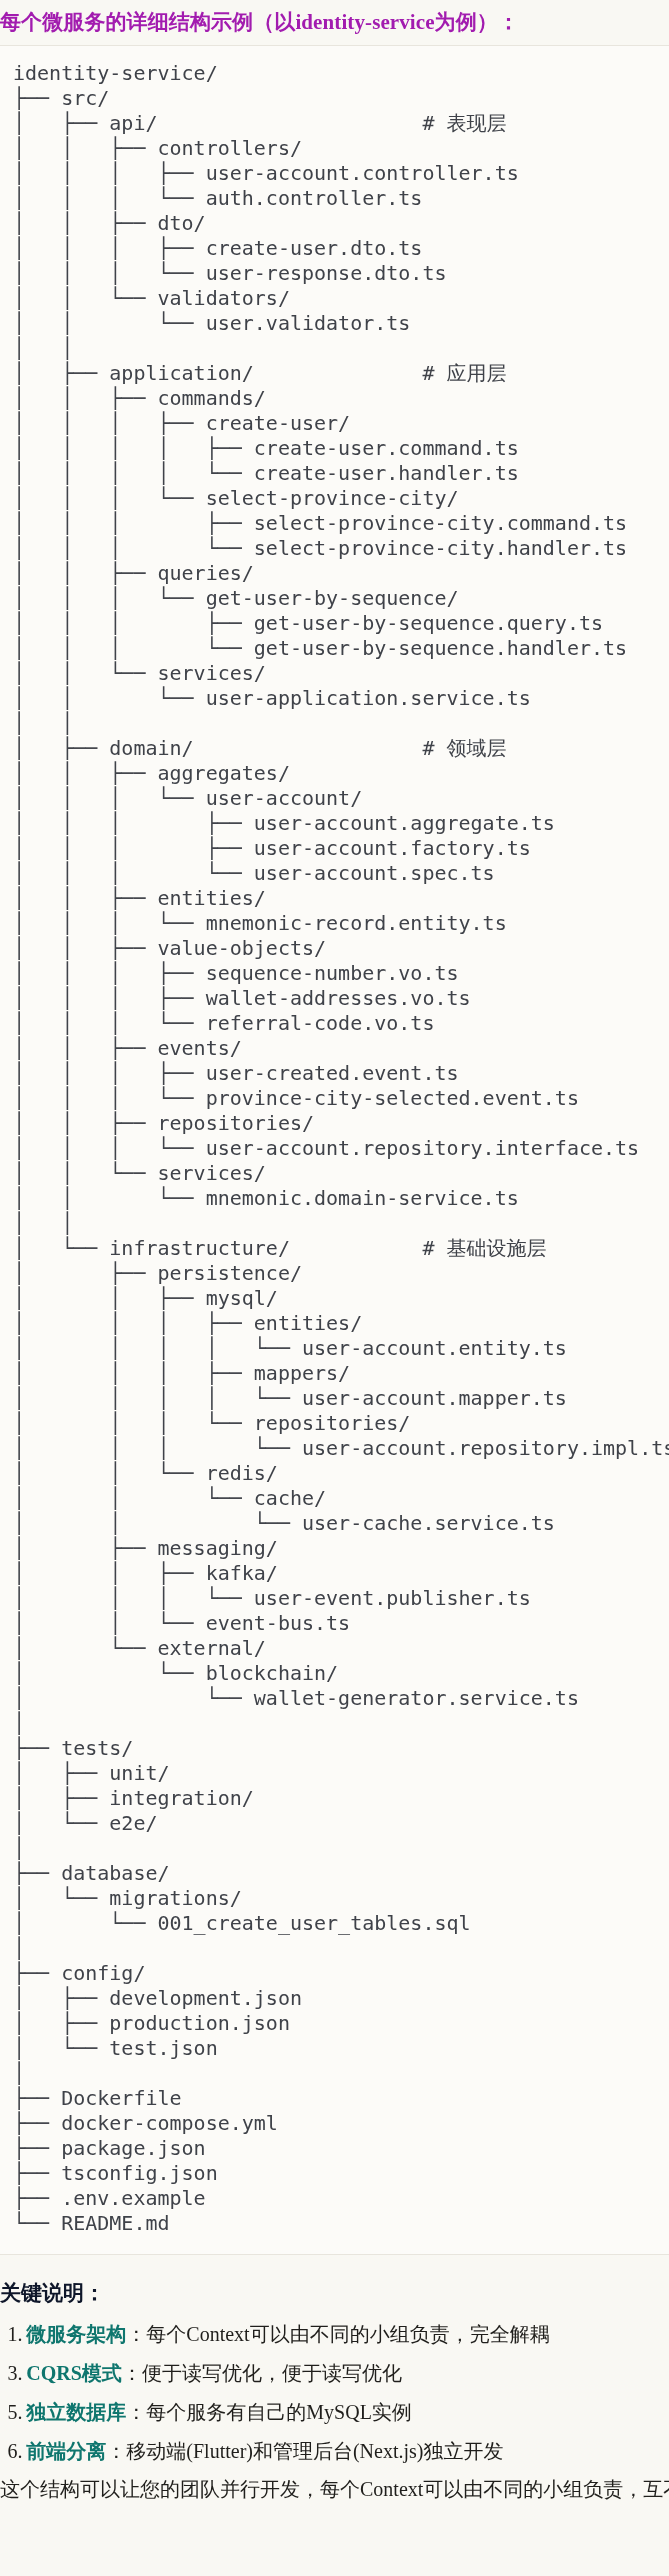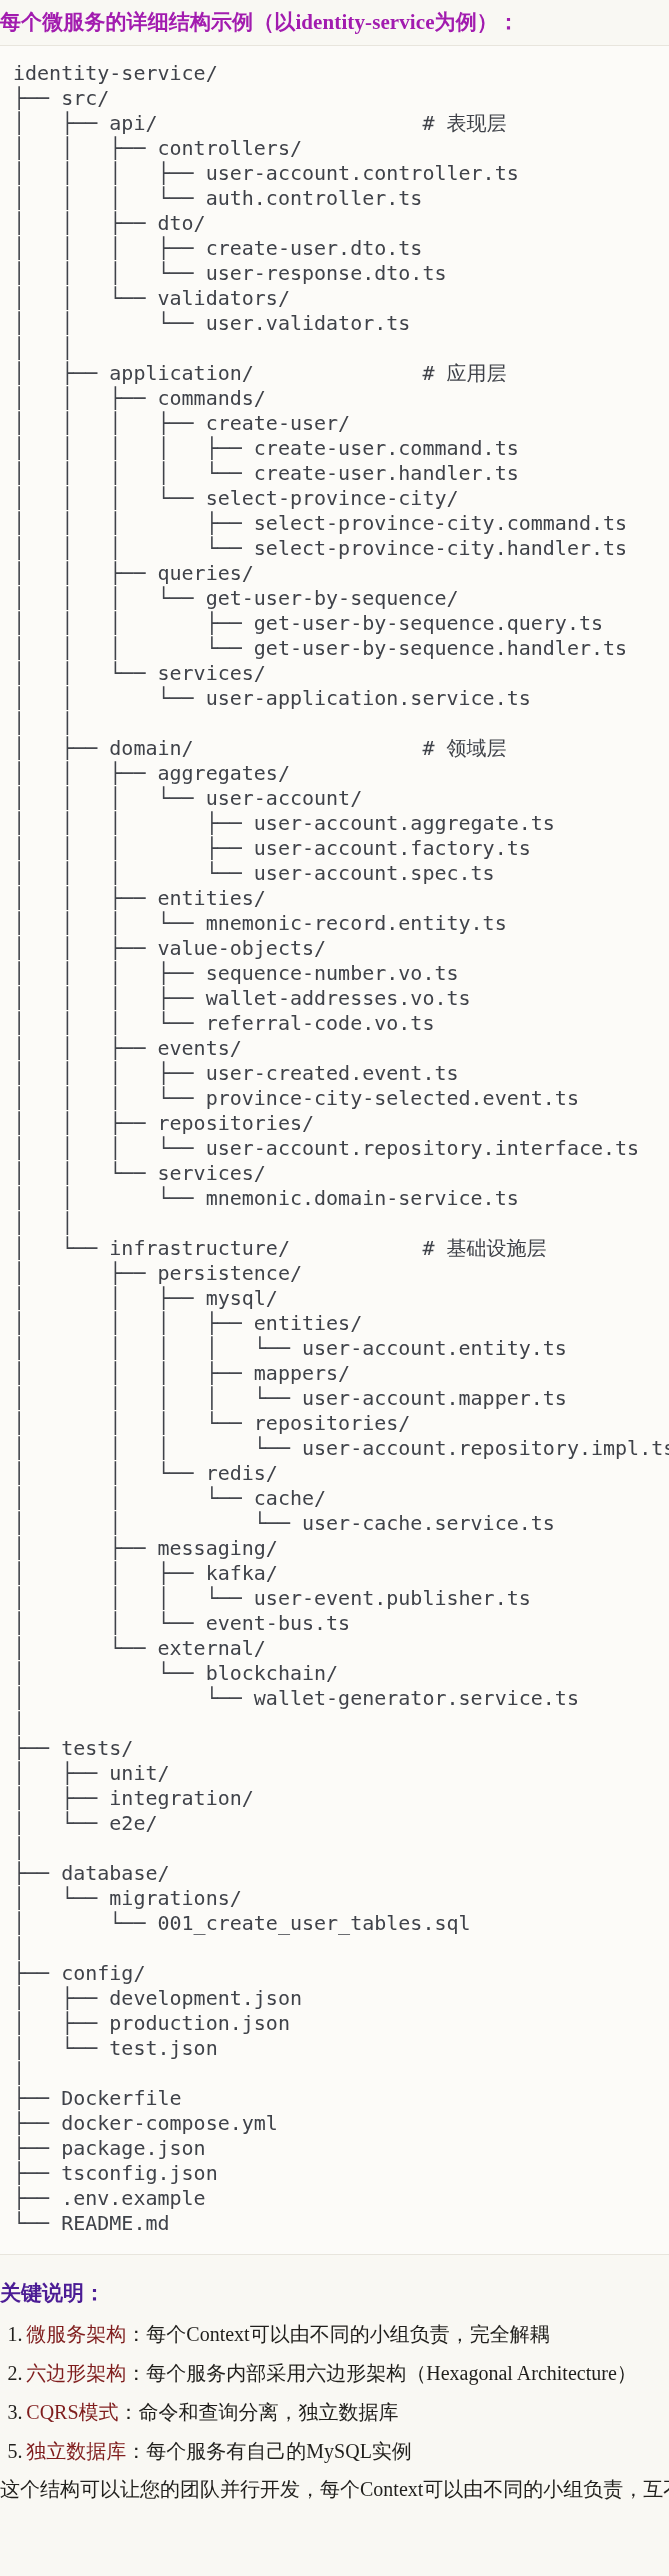--- a/index.html
+++ b/index.html
@@ -28,33 +28,33 @@
     font-size:20px; line-height:25px;
     color:#3f4249;
     white-space:pre;
     overflow:hidden;
   }
   pre.tree code { font-family:inherit; }
 
   .notes-heading {
     margin:24.4px 0 0 0;
     font-size:21px; line-height:27.5px; font-weight:700;
-    color:#4c1d95;
+    color:#0f172a;
   }
 
   .notes-list { margin-top:13.8px; }
   .note-item {
     font-size:20px; line-height:27.5px;
     margin-bottom:11.3px;
     padding-left:7.5px;
     color:#201f1c;
     white-space:nowrap;
   }
   .note-item .num { margin-right:3.8px; }
-  .note-item .term { font-weight:400; color:#7f1d1d; }
+  .note-item .term { font-weight:700; color:#0f766e; }
 
   .notes-footer {
     margin:1.3px 0 0 0;
     font-size:20px; line-height:27.5px;
     color:#201f1c;
     white-space:nowrap;
   }
 </style>
 </head>
 <body>
@@ -151,31 +151,31 @@
 ├── .env.example
 └── README.md</code></pre>
 
   <div class="notes-heading">关键说明：</div>
 
   <div class="notes-list">
   <div class="note-item">
     <span class="num">1.</span><span class="term">微服务架构</span><span class="desc">：每个Context可以由不同的小组负责，完全解耦</span>
   </div>
 
-  <div class="note-item">
-    <span class="num">2.</span><span class="term">六边形架构</span><span class="desc">：每个服务内部采用六边形架构（Hexagonal Architecture）</span>
-  </div>
 
   <div class="note-item">
-    <span class="num">3.</span><span class="term">CQRS模式</span><span class="desc">：命令和查询分离，独立数据库</span>
+    <span class="num">3.</span><span class="term">CQRS模式</span><span class="desc">：便于读写优化，便于读写优化</span>
   </div>
 
 
   <div class="note-item">
     <span class="num">5.</span><span class="term">独立数据库</span><span class="desc">：每个服务有自己的MySQL实例</span>
   </div>
 
+  <div class="note-item">
+    <span class="num">6.</span><span class="term">前端分离</span><span class="desc">：移动端(Flutter)和管理后台(Next.js)独立开发</span>
+  </div>
 </div>
 
   <div class="notes-footer">这个结构可以让您的团队并行开发，每个Context可以由不同的小组负责，互不干扰。</div>
 
 </div>
 
 
 </body></html>

